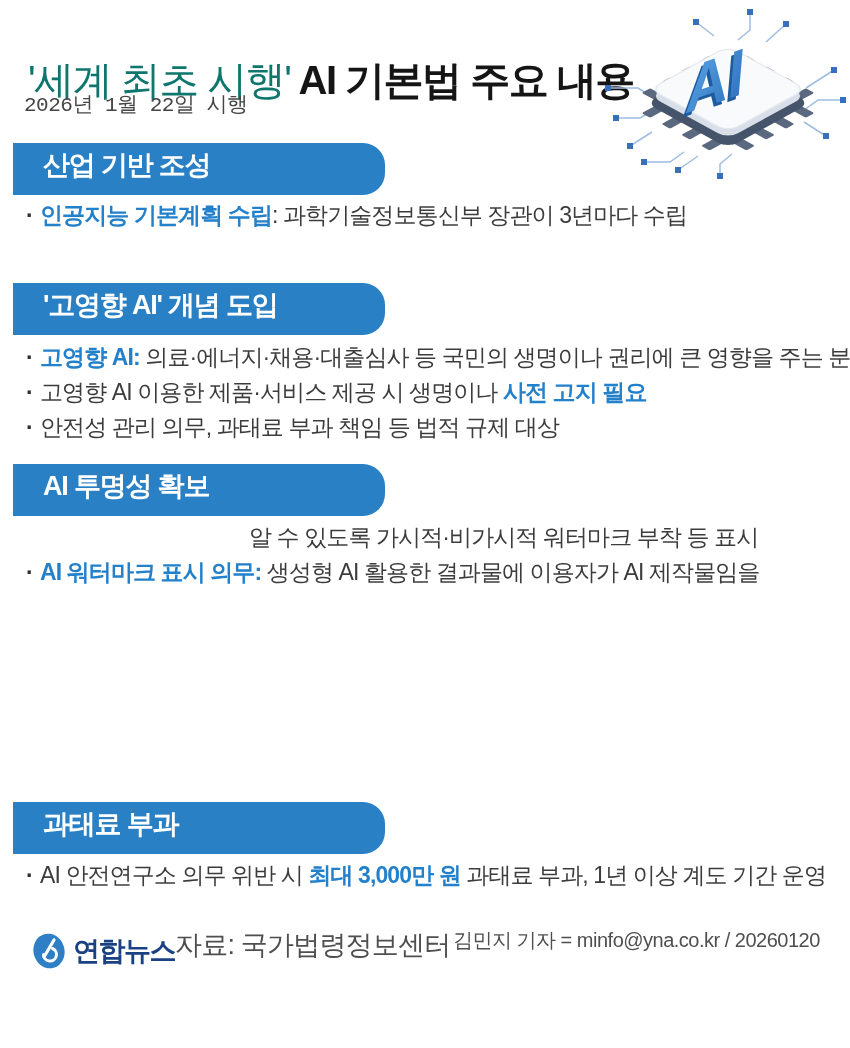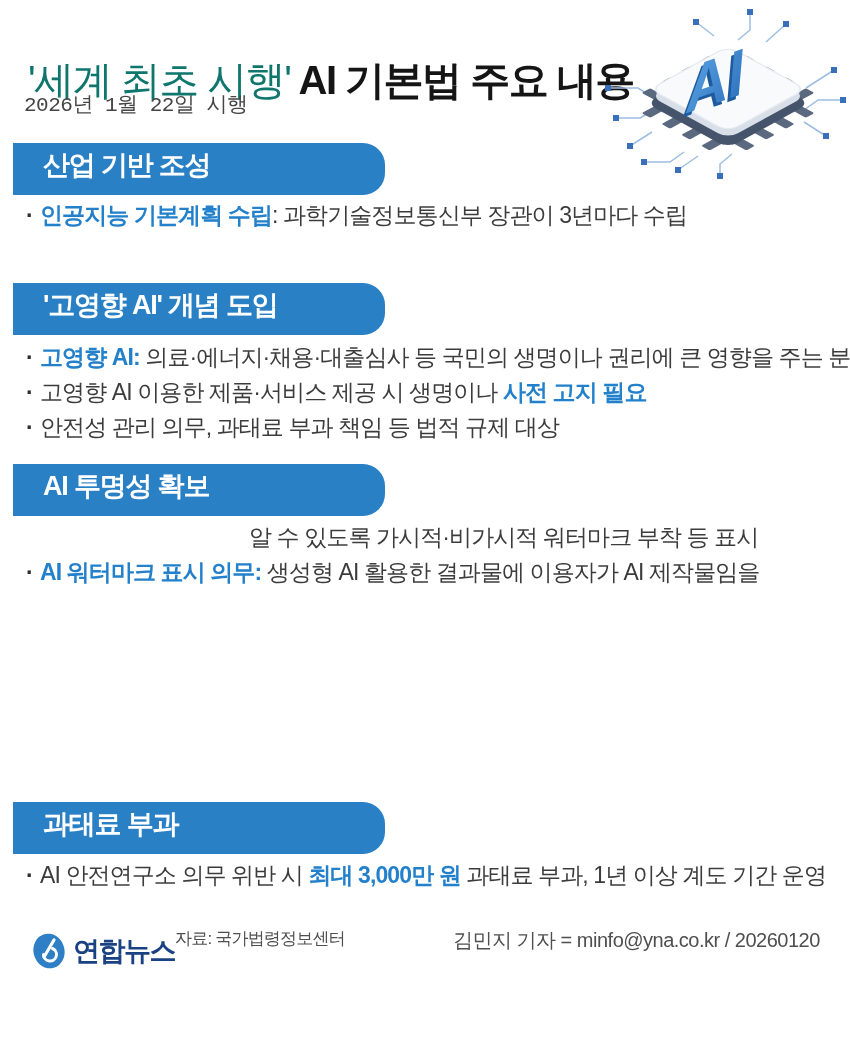--- a/index.html
+++ b/index.html
@@ -24,21 +24,21 @@
   .line{display:block;height:35px;line-height:35px;white-space:nowrap;}
   .dot{display:inline-block;width:14px;font-weight:700;color:#2f2f2f;}
   .accent{color:var(--accent_blue);font-weight:800;}
   .cont-wm{padding-left:223px;}
   .cont-big{padding-left:24px;}
   
   .footer{position:absolute;left:30px;top:916px;width:810px;height:46px;}
   .logo{position:absolute;left:0;top:2px;display:flex;align-items:center;margin-top:14px;}
   .logo-mark{width:38px;height:38px;}
   .logo-text{font-size:27px;font-weight:800;color:var(--navy);letter-spacing:-1.5px;margin-left:5px;}
-  .source{position:absolute;left:145px;top:11px;font-size:17px;color:var(--footer_gray);letter-spacing:-0.8px;white-space:nowrap;}
+  .source{position:absolute;left:145px;top:11px;font-size:27px;color:var(--footer_gray);letter-spacing:-0.8px;white-space:nowrap;}
   .byline{position:absolute;left:423px;top:11px;font-size:20px;color:var(--footer_gray);letter-spacing:-0.5px;white-space:nowrap;}
 </style>
 </head>
 <body>
 
 <div class="poster">
 
   <h1 class="title"><span class="quote">'세계 최초 시행'</span><span class="main">AI 기본법 주요 내용</span></h1>
   <div class="subtitle">2026년 1월 22일 시행</div>
 

